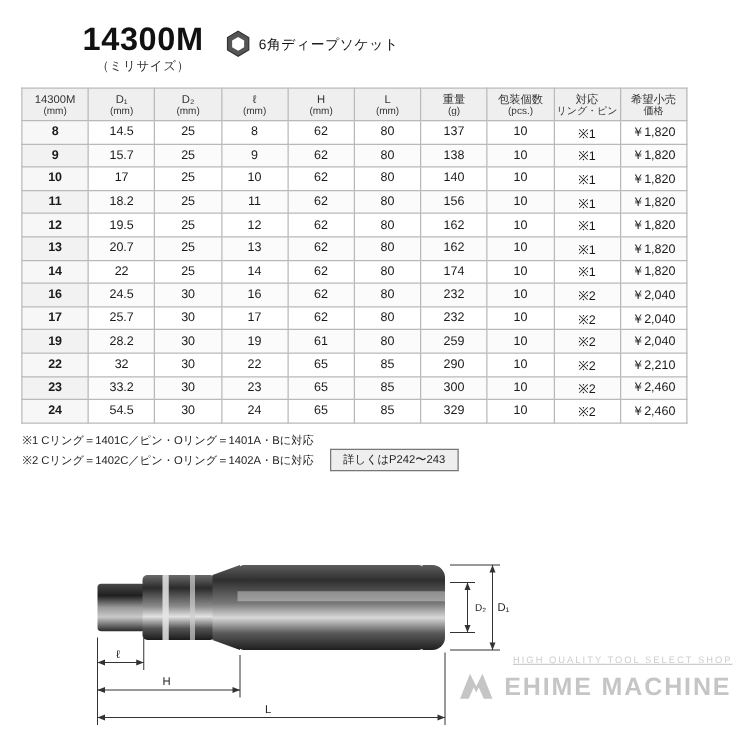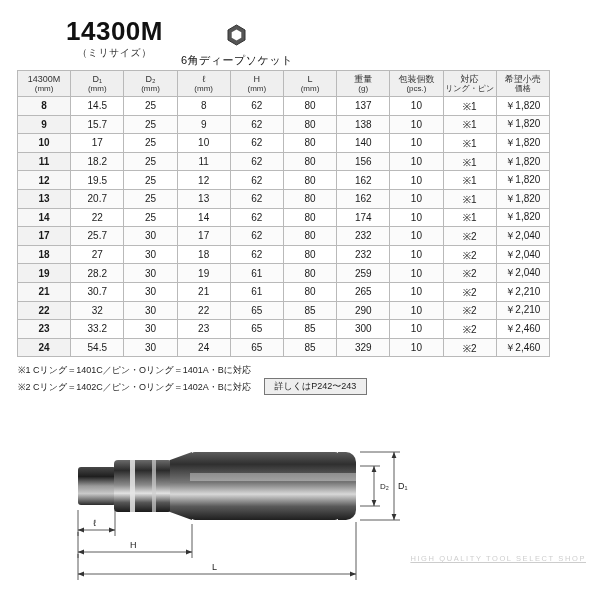--- a/index.html
+++ b/index.html
@@ -39,21 +39,20 @@
     color:#333;
     margin-top:1px;
     letter-spacing:0.5px;
   }
   .hex-wrap {
     margin-top:6px;
     margin-left:4px;
     display:flex;
     align-items:center;
     gap:7px;
-    flex-direction:column;
   }
   .hex {
     width:19px; height:22px;
     position:relative;
   }
   .hex-label {
     font-size:11px;
     color:#111;
     letter-spacing:0.5px;
     white-space:nowrap;
@@ -295,66 +294,54 @@
           <td>25</td>
           <td>14</td>
           <td>62</td>
           <td>80</td>
           <td>174</td>
           <td>10</td>
           <td>※1</td>
           <td class="price">￥1,820</td>
         </tr>
         <tr>
+          <td class="first-col">16</td>
+          <td>24.5</td>
+          <td>30</td>
+          <td>16</td>
+          <td>62</td>
+          <td>80</td>
+          <td>232</td>
+          <td>10</td>
+          <td>※2</td>
+          <td class="price">￥2,040</td>
+        </tr>
+        <tr>
           <td class="first-col">17</td>
           <td>25.7</td>
           <td>30</td>
           <td>17</td>
           <td>62</td>
           <td>80</td>
           <td>232</td>
           <td>10</td>
           <td>※2</td>
           <td class="price">￥2,040</td>
         </tr>
         <tr>
-          <td class="first-col">18</td>
-          <td>27</td>
-          <td>30</td>
-          <td>18</td>
-          <td>62</td>
-          <td>80</td>
-          <td>232</td>
-          <td>10</td>
-          <td>※2</td>
-          <td class="price">￥2,040</td>
-        </tr>
-        <tr>
           <td class="first-col">19</td>
           <td>28.2</td>
           <td>30</td>
           <td>19</td>
           <td>61</td>
           <td>80</td>
           <td>259</td>
           <td>10</td>
           <td>※2</td>
           <td class="price">￥2,040</td>
-        </tr>
-        <tr>
-          <td class="first-col">21</td>
-          <td>30.7</td>
-          <td>30</td>
-          <td>21</td>
-          <td>61</td>
-          <td>80</td>
-          <td>265</td>
-          <td>10</td>
-          <td>※2</td>
-          <td class="price">￥2,210</td>
         </tr>
         <tr>
           <td class="first-col">22</td>
           <td>32</td>
           <td>30</td>
           <td>22</td>
           <td>65</td>
           <td>85</td>
           <td>290</td>
           <td>10</td>
@@ -479,15 +466,23 @@
       <text x="33" y="86" font-size="9" fill="#222" font-family="Liberation Sans, sans-serif">ℓ</text>
       <text x="70" y="108" font-size="9" fill="#222" font-family="Liberation Sans, sans-serif">H</text>
       <text x="152" y="130" font-size="9" fill="#222" font-family="Liberation Sans, sans-serif">L</text>
       <text x="338" y="49" font-size="9" fill="#222" font-family="Liberation Sans, sans-serif">D₁</text>
       <text x="320" y="49" font-size="8" fill="#222" font-family="Liberation Sans, sans-serif">D₂</text>
     </svg>
   </div>
 
   <div class="watermark">
     <div class="wm-top">HIGH QUALITY TOOL SELECT SHOP</div>
+    <div class="wm-main">
+      <span>
+        <svg width="30" height="26" viewBox="0 0 30 26">
+          <polygon points="2,24 10,4 15,14 20,4 28,24 21,24 17,15 15,19 13,15 9,24" fill="#8d8d8d"></polygon>
+        </svg>
+      </span>
+      <span class="wm-name">EHIME MACHINE</span>
+    </div>
   </div>
 
 </div>
 
 </body></html>

